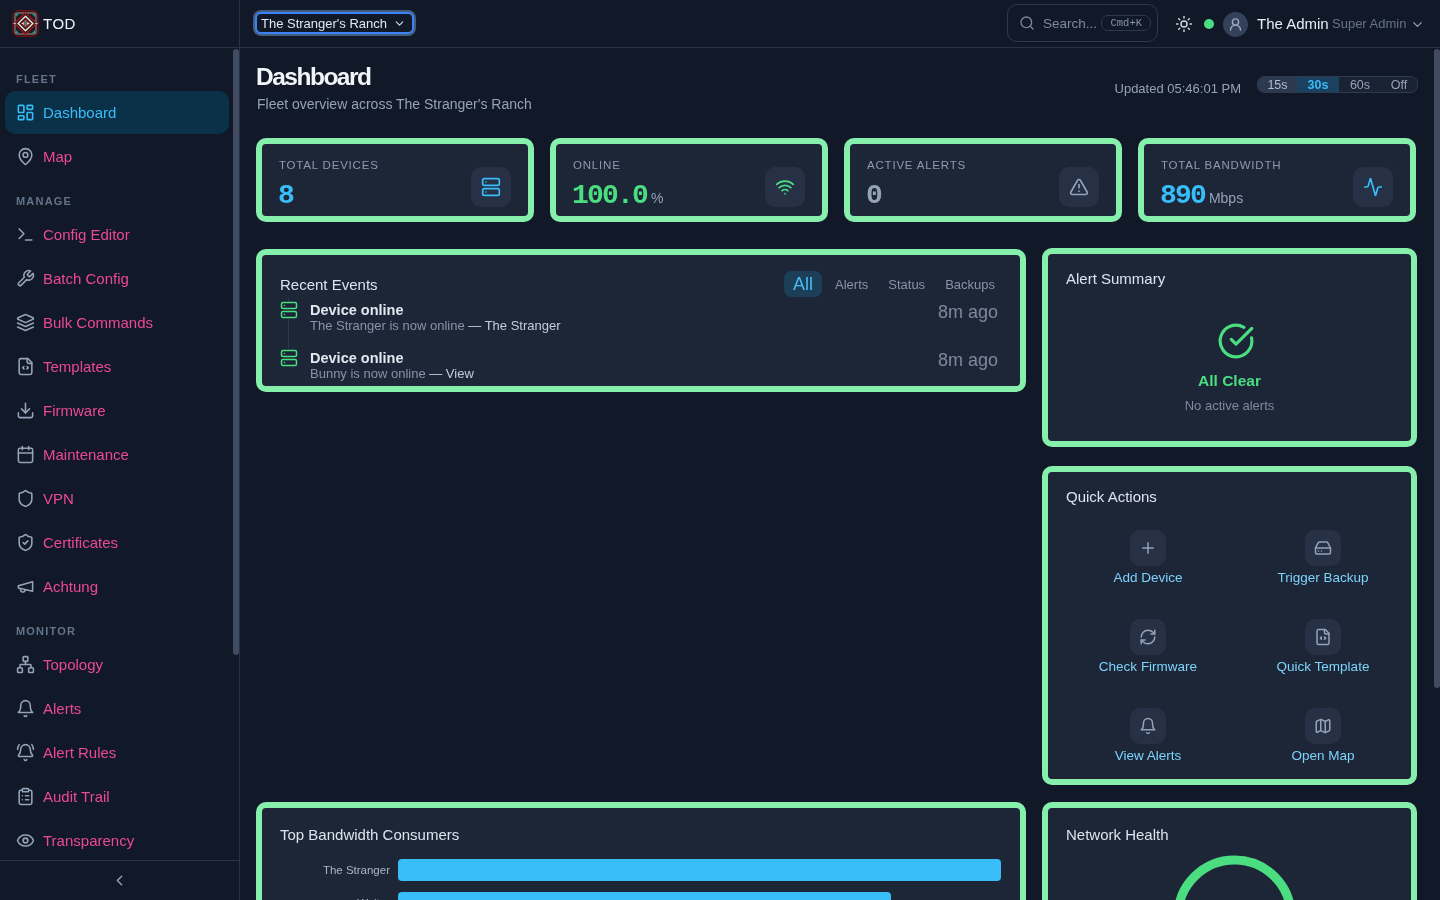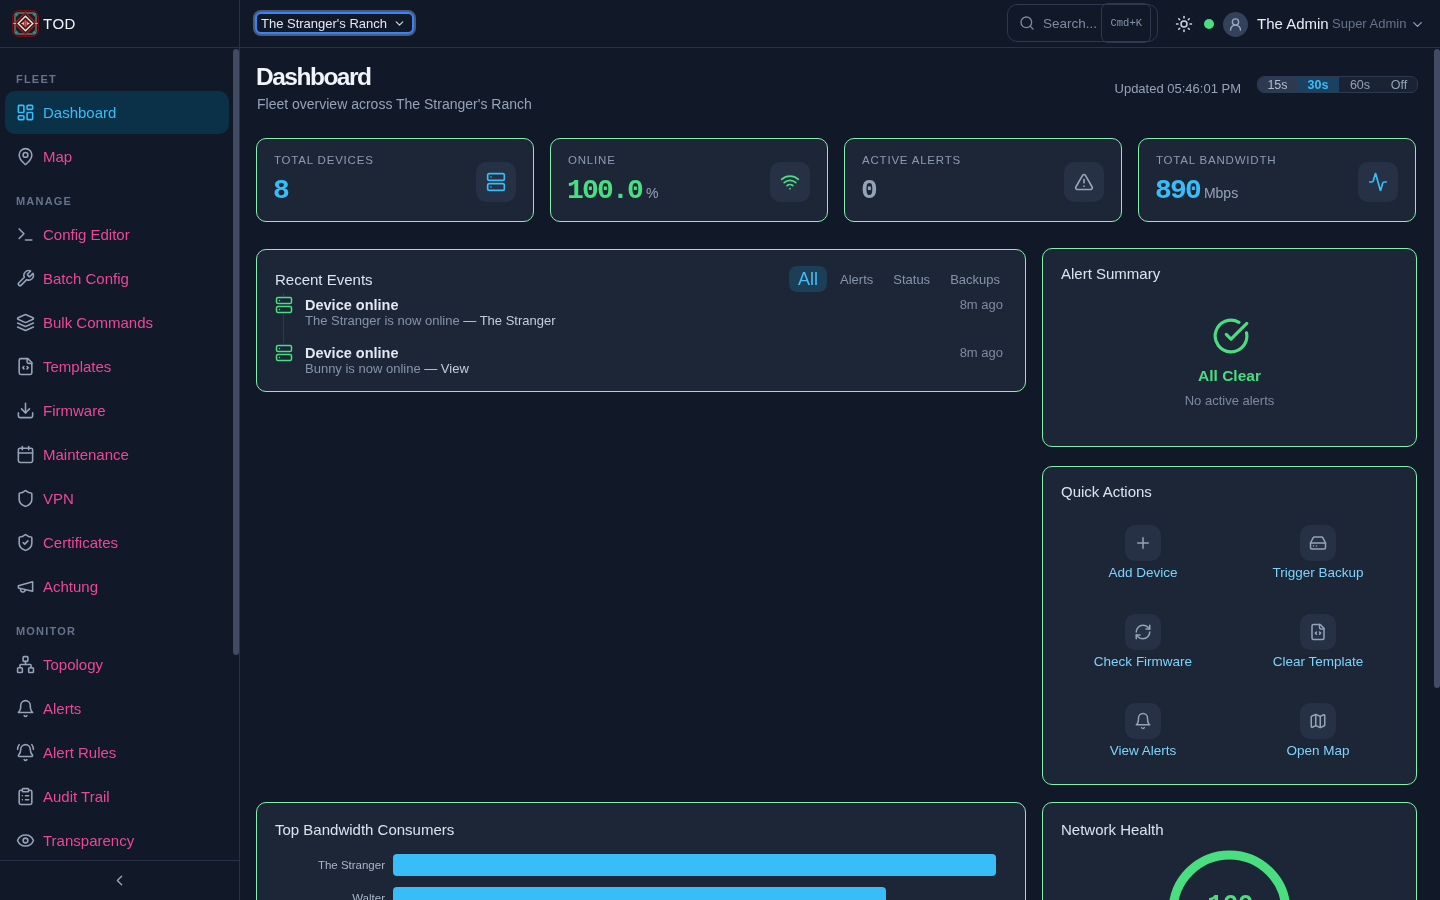--- a/index.html
+++ b/index.html
@@ -19,61 +19,61 @@
 .nav-item.active svg { color:#38bdf8; }
 .side-foot { position:absolute; left:0; bottom:0; width:239px; height:40px; border-top:1px solid #273244; display:flex; align-items:center; justify-content:center; color:#94a3b8; }
 .side-thumb { position:absolute; left:233px; top:49px; width:6px; height:606px; background:#414c63; border-radius:3px; }
 
 
 .topbar { position:absolute; left:240px; top:0; width:1200px; height:48px; background:#111827; border-bottom:1px solid #273244; }
 .select { position:absolute; left:15px; top:12px; height:22px; width:159px; white-space:nowrap; border:2px solid #3b82f6; box-shadow:0 0 0 2px rgba(148,197,253,.4); border-radius:6px; background:#111827; color:#e2e8f0; font-size:13px; display:flex; align-items:center; padding:0 4px; }
 .select svg { margin-left:6px; color:#cbd5e1; }
 .search { position:absolute; left:767px; top:4px; width:151px; height:38px; border:1px solid #2c3950; border-radius:10px; display:flex; align-items:center; padding:0 6px 0 11px; color:#7c8aa0; }
 .search .ph { font-size:13.5px; margin-left:8px; color:#7c8aa0; }
-.kbd { margin-left:auto; border:1px solid #2c3950; border-radius:7px; height:40px; padding:0 8px; display:flex; align-items:center; font-size:10.5px; color:#8494ab; font-family:"Liberation Mono", monospace; }
+.kbd { margin-left:auto; border:1px solid #2c3950; border-radius:7px; height:16px; padding:0 8px; display:flex; align-items:center; font-size:10.5px; color:#8494ab; font-family:"Liberation Mono", monospace; }
 .sun { position:absolute; left:935px; top:15px; color:#cbd5e1; }
 .gdot { position:absolute; left:964px; top:19px; width:10px; height:10px; border-radius:50%; background:#4ade80; }
 .avatar { position:absolute; left:983px; top:12px; width:25px; height:25px; border-radius:50%; background:#33415a; display:flex; align-items:center; justify-content:center; color:#9aa8bd; }
 .uname { position:absolute; left:1017px; top:15px; font-size:15px; color:#e8edf4; }
 .urole { position:absolute; left:1092px; top:16px; font-size:13px; color:#64748b; }
 .uchev { position:absolute; left:1170px; top:17px; color:#94a3b8; }
 
 
 .main { position:absolute; left:240px; top:48px; width:1192px; height:852px; }
 .main-thumb { position:absolute; left:1434px; top:49px; width:6px; height:639px; background:#414c63; border-radius:3px; }
 h1.title { position:absolute; left:16px; top:15px; font-size:24.5px; font-weight:bold; color:#f1f5f9; letter-spacing:-1.5px; }
 .subtitle { position:absolute; left:17px; top:48px; font-size:14px; color:#94a3b8; }
 .updated { position:absolute; right:191px; top:33px; font-size:13px; color:#94a3b8; }
 .seg { position:absolute; left:1017px; top:28px; width:161px; height:17px; border:1px solid #2c3950; background:#1a2334; border-radius:7px; display:flex; align-items:stretch; overflow:hidden; }
 .seg span { display:flex; align-items:center; justify-content:center; font-size:12.5px; color:#94a3b8; }
 .seg .s1 { width:39px; background:#2d3950; color:#b0bccd; }
 .seg .s2 { width:42px; background:#1b4161; color:#38bdf8; font-weight:bold; }
 .seg .s3 { width:42px; }
 .seg .s4 { width:36px; }
 
-.card { position:absolute; background:#1c2637; border:1px solid #86efac; border-radius:10px; }
+.card { position:absolute; background:#1c2637; border:6px solid #86efac; border-radius:10px; }
 .stat { width:278px; height:84px; top:90px; }
 .stat .lbl { position:absolute; left:17px; top:15px; font-size:11.5px; color:#8c9bb3; letter-spacing:.8px; }
 .stat .val { position:absolute; left:16px; top:36px; font-size:28px; font-weight:bold; font-family:"Liberation Mono", monospace; letter-spacing:-1.8px; }
 .stat .unit { font-size:14px; color:#94a3b8; font-weight:normal; font-family:"Liberation Sans", sans-serif; letter-spacing:0; }
 .stat .ibox { position:absolute; right:17px; top:23px; width:40px; height:40px; border-radius:10px; background:#263146; display:flex; align-items:center; justify-content:center; }
 
 .card-title { font-size:15px; color:#dbe3ee; }
 
 
 .events { left:16px; top:201px; width:770px; height:143px; }
 .ev-head { position:absolute; left:18px; top:16px; right:25px; display:flex; align-items:center; }
 .tabs { margin-left:auto; display:flex; align-items:center; gap:20px; font-size:13px; color:#8494ab; }
 .tab-all { background:#1c3e57; color:#45bdf5; border-radius:8px; padding:2.5px 9px; font-size:18px; margin-right:-7px; }
 .ev-row { position:absolute; left:18px; right:22px; }
 .ev-ic { position:absolute; left:0; top:0; color:#4ade80; background:#1c2637; }
 .ev-t { position:absolute; left:30px; top:1px; font-size:14.5px; font-weight:bold; color:#e2e8f0; }
 .ev-s { position:absolute; left:30px; top:17px; font-size:13px; color:#8494ab; }
 .ev-s b { color:#c3cdda; font-weight:normal; }
-.ev-time { position:absolute; right:0; top:1px; font-size:13px; color:#7c8aa0; }
+.ev-time { position:absolute; right:0; top:1px; font-size:18px; color:#7c8aa0; }
 .ev-line { position:absolute; left:26px; width:1px; background:#2c3950; }
 
 
 .alert-sum { left:802px; top:200px; width:375px; height:199px; }
 .qa { left:802px; top:418px; width:375px; height:319px; }
 .qa-tile { position:absolute; width:36px; height:36px; border-radius:10px; background:#263146; display:flex; align-items:center; justify-content:center; color:#94a3b8; }
 .qa-lbl { position:absolute; font-size:13.5px; color:#7dd3fc; text-align:center; width:160px; }
 
 
 .bw { left:16px; top:754px; width:770px; height:146px; border-radius:10px 10px 0 0; }
@@ -366,21 +366,21 @@
       </div>
     <div class="qa-lbl" style="left:20px; top:187px;">Check Firmware</div>
     <div class="qa-tile" style="left:257px; top:147px;">
         <svg width="18" height="18" viewBox="0 0 24 24" fill="none" stroke="currentColor" stroke-width="2" stroke-linecap="round" stroke-linejoin="round">
           <path d="M15 2H6a2 2 0 0 0-2 2v16a2 2 0 0 0 2 2h12a2 2 0 0 0 2-2V7Z"></path>
           <path d="M14 2v4a2 2 0 0 0 2 2h4"></path>
           <path d="m10 12-1.5 1.5L10 15"></path>
           <path d="m14 12 1.5 1.5L14 15"></path>
         </svg>
       </div>
-    <div class="qa-lbl" style="left:195px; top:187px;">Clear Template</div>
+    <div class="qa-lbl" style="left:195px; top:187px;">Quick Template</div>
     <div class="qa-tile" style="left:82px; top:236px;">
         <svg width="18" height="18" viewBox="0 0 24 24" fill="none" stroke="currentColor" stroke-width="2" stroke-linecap="round" stroke-linejoin="round">
           <path d="M6 8a6 6 0 0 1 12 0c0 7 3 9 3 9H3s3-2 3-9"></path>
           <path d="M10.3 21a1.94 1.94 0 0 0 3.4 0"></path>
         </svg>
       </div>
     <div class="qa-lbl" style="left:20px; top:276px;">View Alerts</div>
     <div class="qa-tile" style="left:257px; top:236px;">
         <svg width="18" height="18" viewBox="0 0 24 24" fill="none" stroke="currentColor" stroke-width="2" stroke-linecap="round" stroke-linejoin="round">
           <path d="M14.106 5.553a2 2 0 0 0 1.788 0l3.659-1.83A1 1 0 0 1 21 4.619v12.764a1 1 0 0 1-.553.894l-4.553 2.277a2 2 0 0 1-1.788 0l-4.212-2.106a2 2 0 0 0-1.788 0l-3.659 1.83A1 1 0 0 1 3 19.381V6.618a1 1 0 0 1 .553-.894l4.553-2.277a2 2 0 0 1 1.788 0z"></path>

